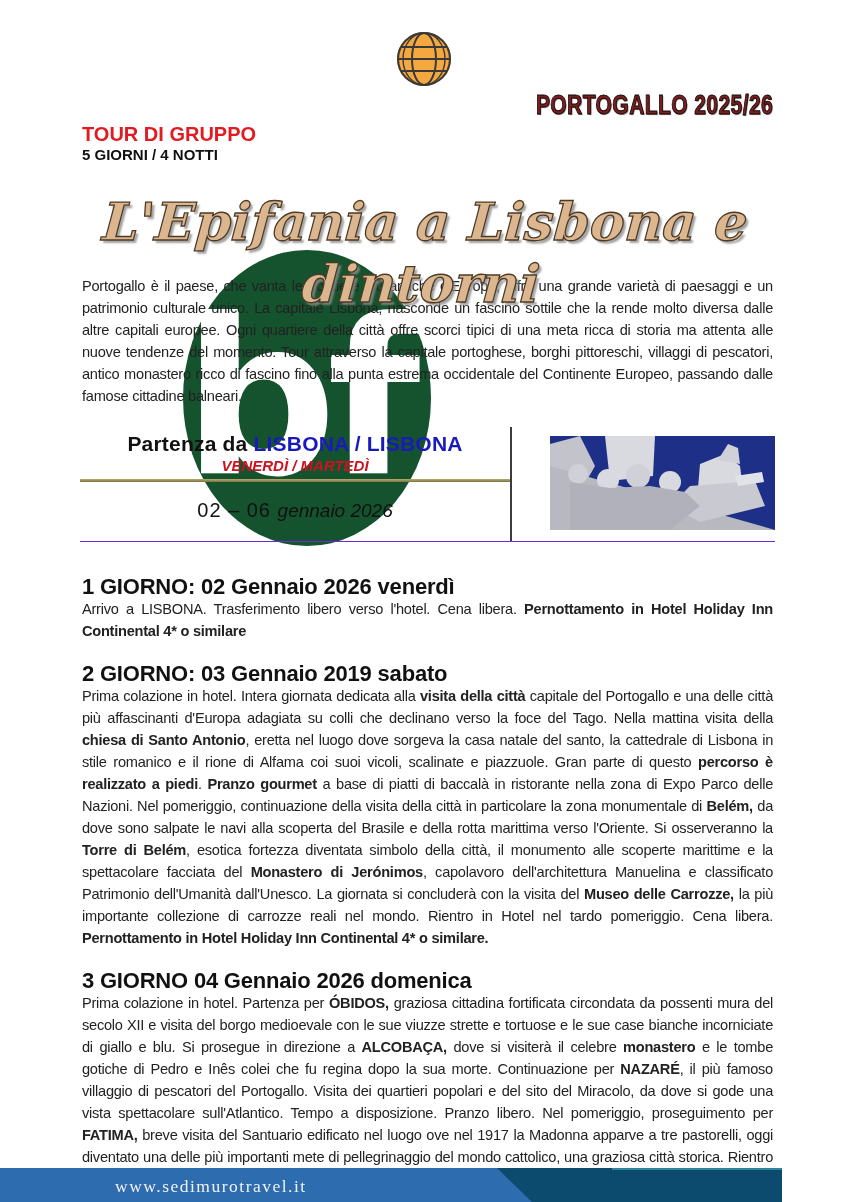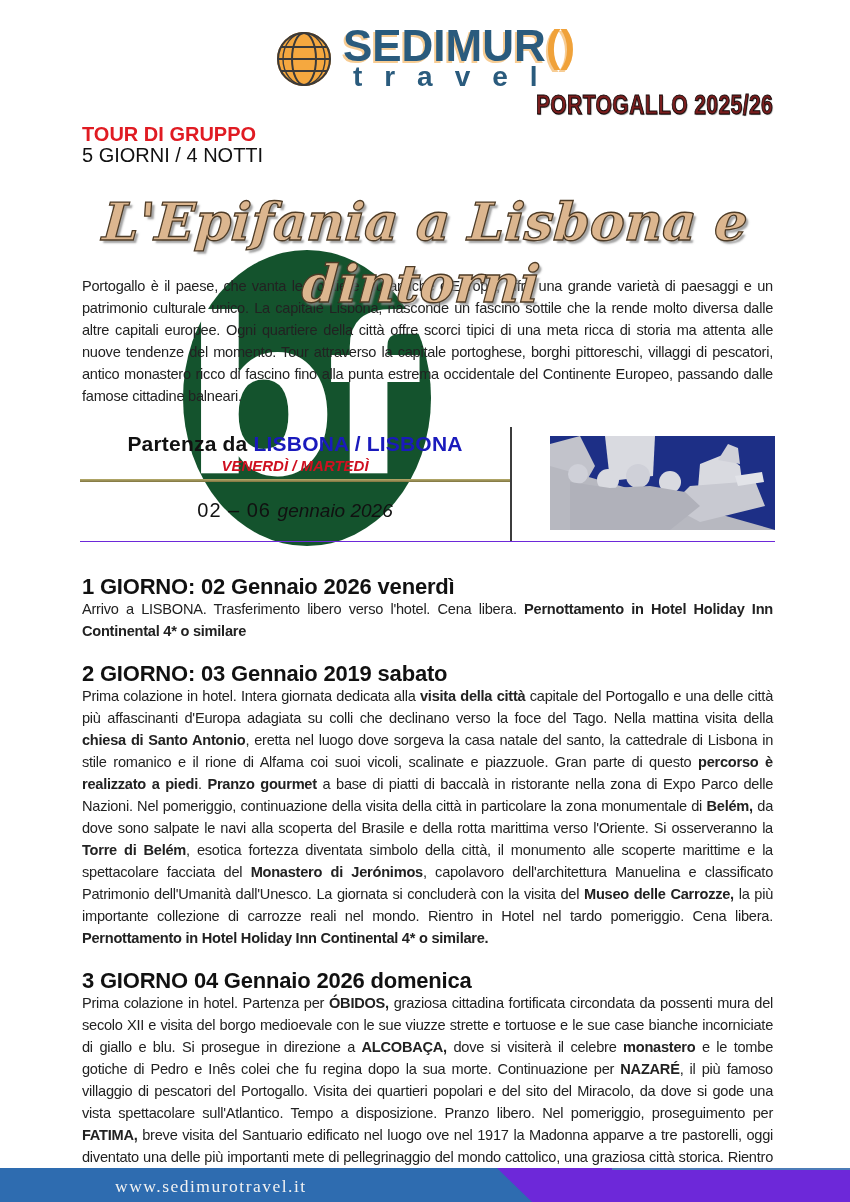--- a/index.html
+++ b/index.html
@@ -37,21 +37,21 @@
   .season { text-align:right; padding-right:77px; margin-top:0px; }
   .season span {
     display:inline-block; transform:scaleX(0.78); transform-origin:100% 50%;
     font-weight:bold; font-size:27px; color:#7b1e1e;
     -webkit-text-stroke:1px #140808;
     text-shadow:1px 1px 1px rgba(0,0,0,0.55);
     letter-spacing:0.5px;
   }
   
   .tour-type { margin:2px 6px 0 82px; color:#e01b22; font-weight:bold; font-size:20px; line-height:22px; }
-  .duration  { margin:0 0 0 82px; color:#111; font-weight:normal; font-size:20px; line-height:20px; }
+  .duration  { margin:0 0 0 82px; color:#111; font-weight:bold; font-size:15px; line-height:20px; }
   
   .script-title {
     text-align:center; margin-top:26px; height:68px;
     font-family:"DejaVu Serif", serif; font-style:italic; font-weight:bold;
     font-size:52px; line-height:62px; color:#dcb68f;
     -webkit-text-stroke:1.3px #4d3b26;
     text-shadow:3px 3px 2px rgba(140,140,140,0.8);
     transform:skewX(-4deg);
   }
   
@@ -79,21 +79,21 @@
   .itinerary { margin:34px 77px 0 82px; }
   .day { margin-top:21px; }
   .day:first-child { margin-top:0; }
   .day-heading { margin:0; font-size:22px; line-height:22px; font-weight:bold; color:#111; letter-spacing:-0.2px; }
   .day-body {
     margin:0; text-align:justify; font-size:14.6px; line-height:22px;
     letter-spacing:-0.25px; color:#222;
   }
   .bseg { font-weight:bold; }
   
-  .footer { position:absolute; left:0; bottom:0; width:850px; height:34px; background:#6d28d9; z-index:2; }
+  .footer { position:absolute; left:0; bottom:0; width:782px; height:34px; background:#0c4a6e; z-index:2; }
   .footer-accent { position:absolute; top:0; left:612px; right:0; height:2px; background:#3e9faa; opacity:0.7; }
   .footer-dark {
     position:absolute; left:0; top:0; height:34px; width:535px;
     background:#2e6cb0;
     clip-path:polygon(0 0, 497px 0, 532px 34px, 0 34px);
   }
   .footer-site {
     position:absolute; left:115px; top:0; line-height:36px;
     font-family:"Liberation Serif", serif; font-size:17.5px; color:#f2f2f2;
     letter-spacing:1.5px;
@@ -113,24 +113,20 @@
     <div class="logo-row">
       <svg class="logo-globe" viewBox="0 0 60 60">
         <circle cx="29" cy="29" r="26" fill="#f5a83f" stroke="#c97f20" stroke-width="2"></circle>
         <circle cx="29" cy="29" r="26" fill="none" stroke="#3a3a3a" stroke-width="2"></circle>
         <ellipse cx="29" cy="29" rx="12" ry="26" fill="none" stroke="#3a3a3a" stroke-width="2"></ellipse>
         <ellipse cx="29" cy="29" rx="21" ry="26" fill="none" stroke="#3a3a3a" stroke-width="1.4"></ellipse>
         <line x1="3" y1="29" x2="55" y2="29" stroke="#3a3a3a" stroke-width="2"></line>
         <line x1="6" y1="17" x2="52" y2="17" stroke="#3a3a3a" stroke-width="2"></line>
         <line x1="6" y1="41" x2="52" y2="41" stroke="#3a3a3a" stroke-width="2"></line>
       </svg>
-      <div class="logo-text">
-        <div class="logo-main"><span>SEDIMUR</span><span class="logo-paren">()</span></div>
-        <div class="logo-sub">travel</div>
-      </div>
     </div>
 
     <div class="season">
       <span>PORTOGALLO 2025/26</span>
     </div>
 
     <div class="tour-type">TOUR DI GRUPPO</div>
     <div class="duration">5 GIORNI / 4 NOTTI</div>
 
     <div class="script-title">L'Epifania a Lisbona e dintorni</div>

